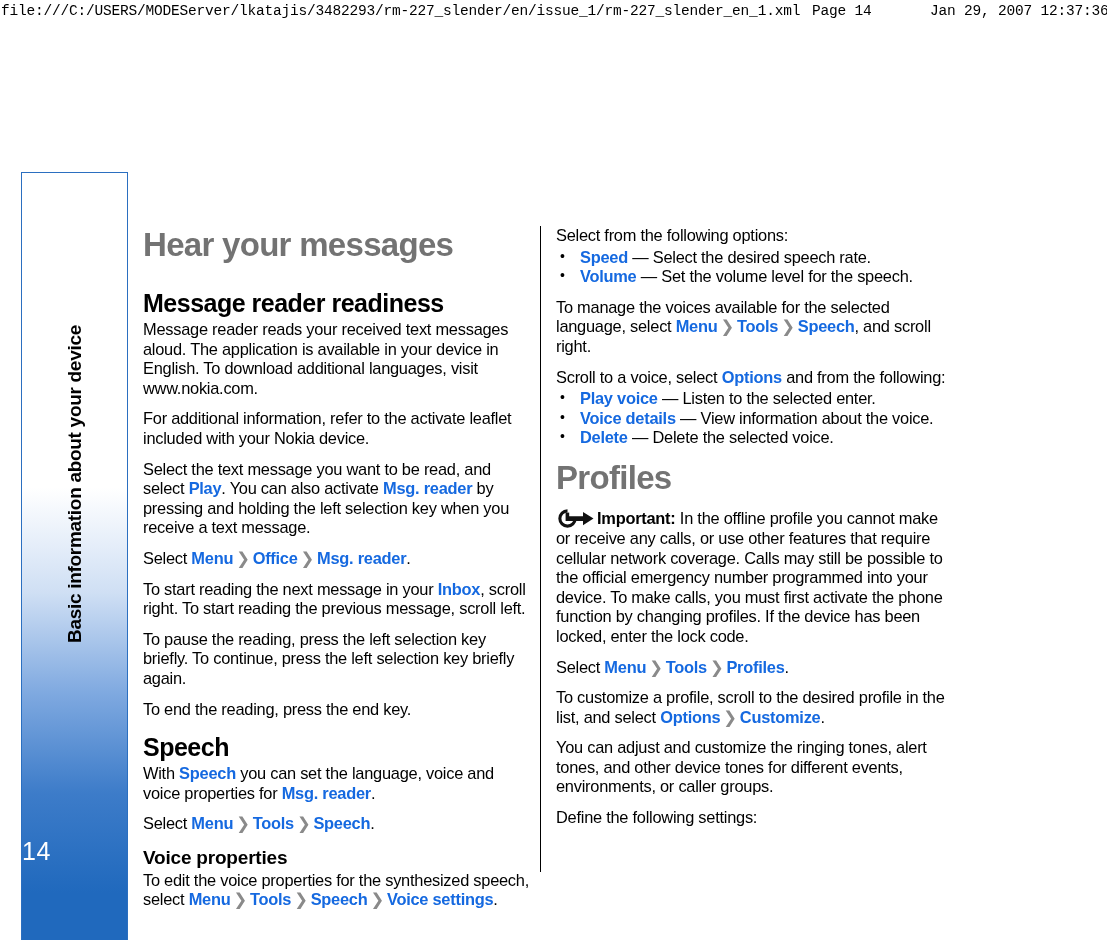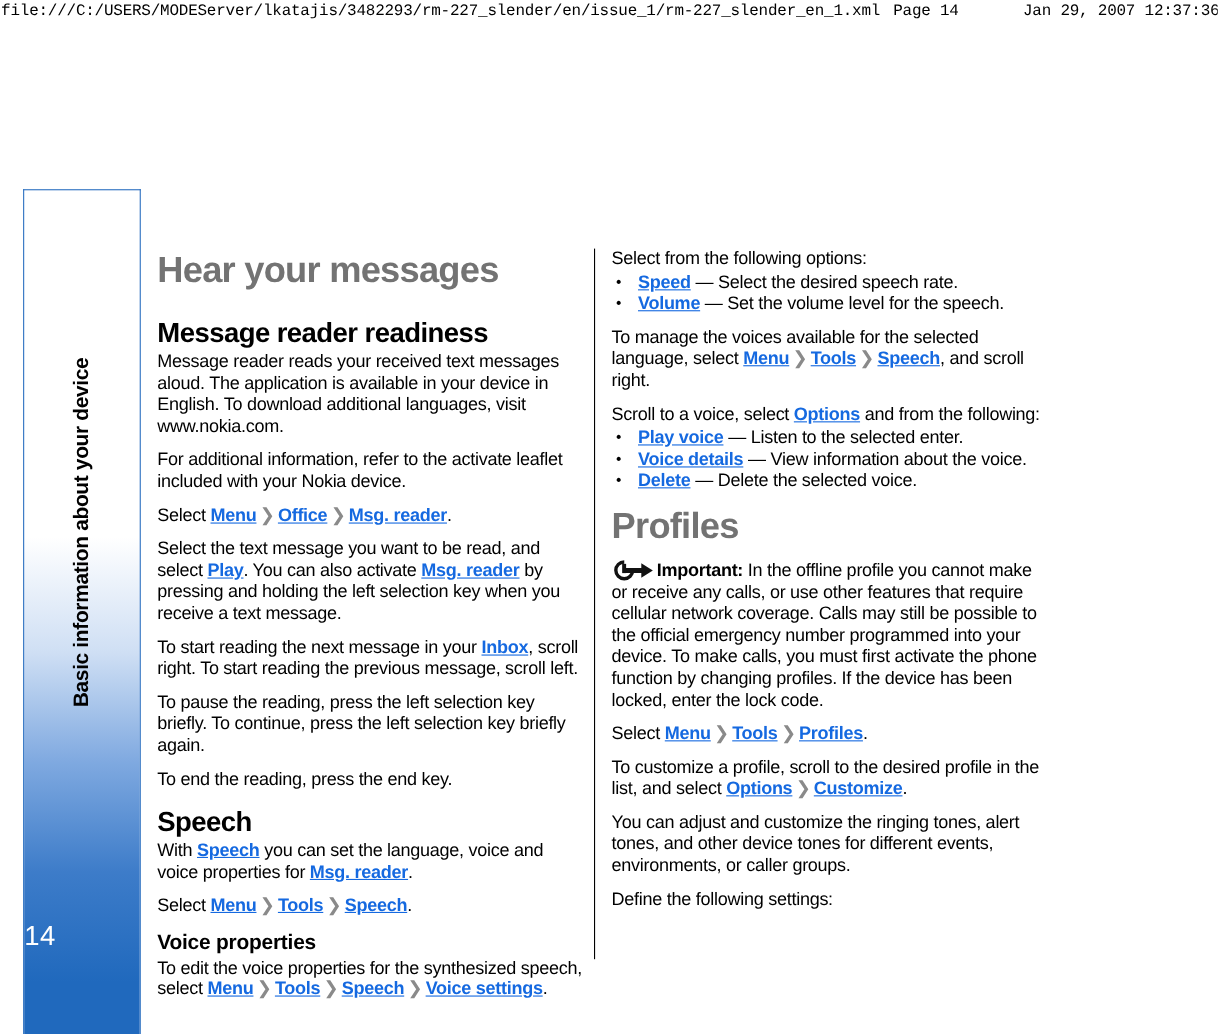--- a/index.html
+++ b/index.html
@@ -130,21 +130,20 @@
     line-height: 19.6px;
     letter-spacing: -0.25px;
     margin: 0 0 11px 0;
     color: #000;
   }
   p.body.nogap { margin-bottom: 2px; }
 
   .lnk {
     color: #1569e0;
     font-weight: bold;
-    text-decoration: underline;
   }
   .sep {
     color: #8a8a8a;
     font-weight: normal;
     padding: 0 3px;
   }
 
   ul.bullets {
     list-style: none;
     margin: 0 0 11px 0;
@@ -202,25 +201,25 @@
 
   <h1 class="chapter">Hear your messages</h1>
 
   <h2 class="sect first">Message reader readiness</h2>
 
   <p class="body">Message reader reads your received text messages aloud. The application is available in your device in English. To download additional languages, visit www.nokia.com.</p>
 
   <p class="body">For additional information, refer to the activate leaflet included with your Nokia device.</p>
 
   <p class="body">
+    <span>Select the text message you want to be read, and select </span><span class="lnk">Play</span><span>. You can also activate </span><span class="lnk">Msg. reader</span><span> by pressing and holding the left selection key when you receive a text message.</span>
+  </p>
+
+  <p class="body">
     <span>Select </span><span class="lnk">Menu</span><span class="sep">❯</span><span class="lnk">Office</span><span class="sep">❯</span><span class="lnk">Msg. reader</span><span>.</span>
-  </p>
-
-  <p class="body">
-    <span>Select the text message you want to be read, and select </span><span class="lnk">Play</span><span>. You can also activate </span><span class="lnk">Msg. reader</span><span> by pressing and holding the left selection key when you receive a text message.</span>
   </p>
 
   <p class="body">
     <span>To start reading the next message in your </span><span class="lnk">Inbox</span><span>, scroll right. To start reading the previous message, scroll left.</span>
   </p>
 
   <p class="body">To pause the reading, press the left selection key briefly. To continue, press the left selection key briefly again.</p>
 
   <p class="body">To end the reading, press the end key.</p>
 

